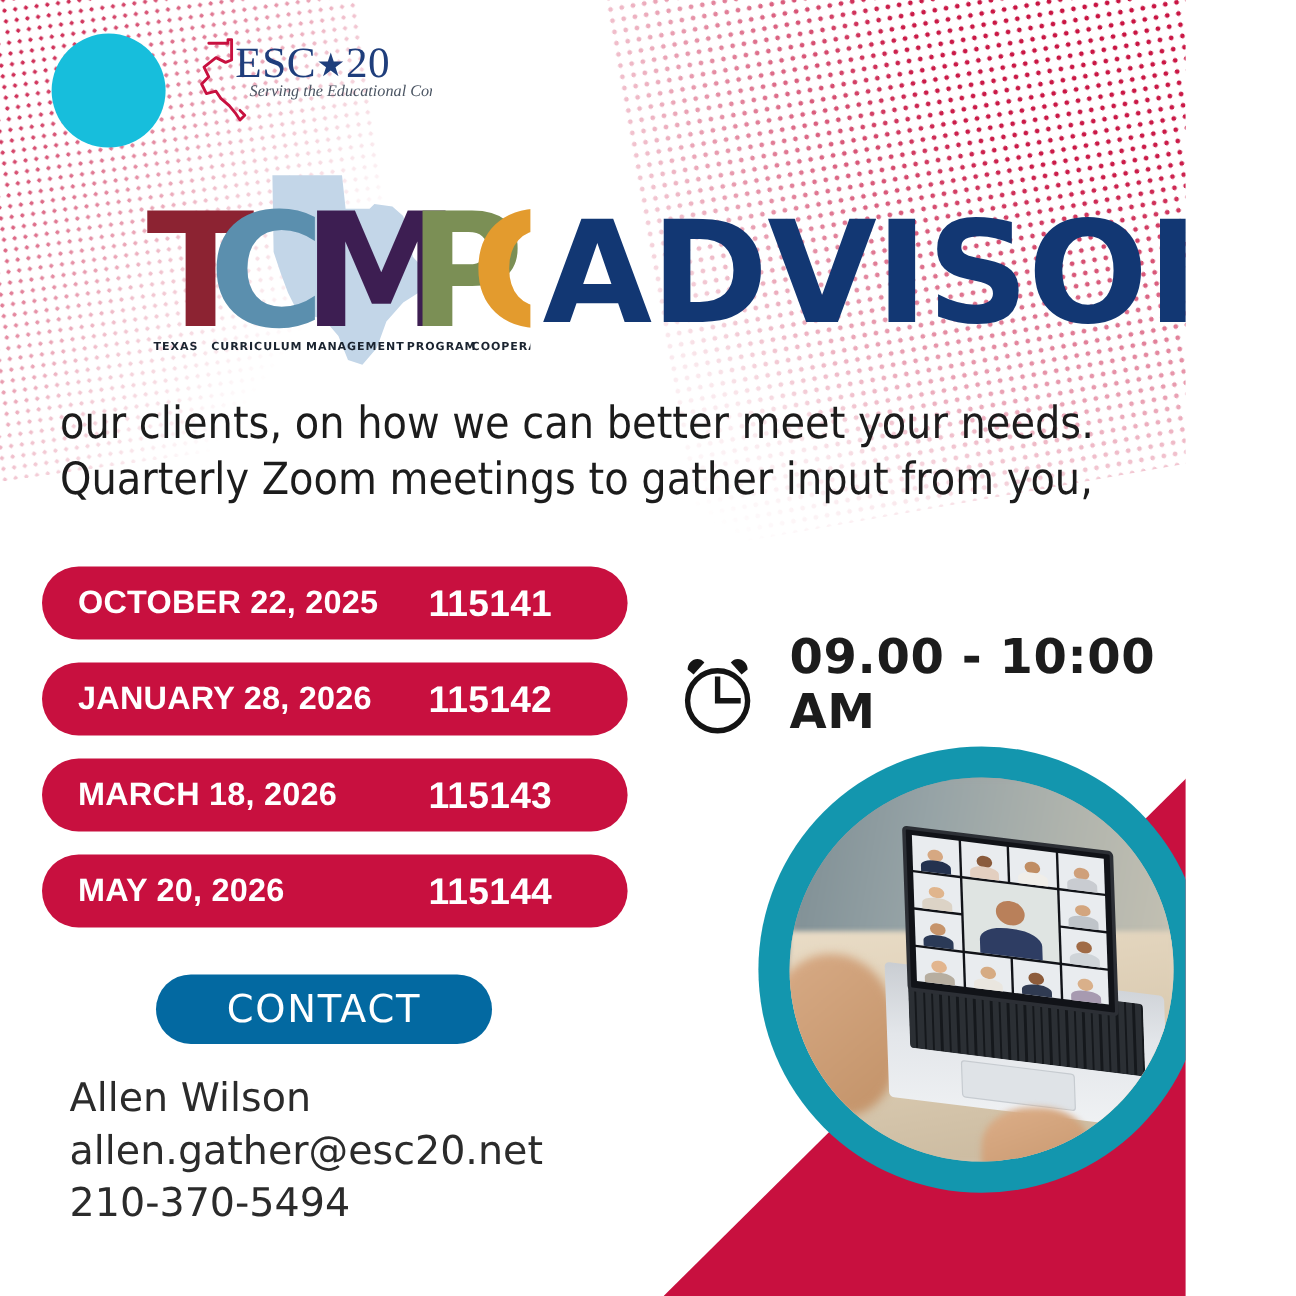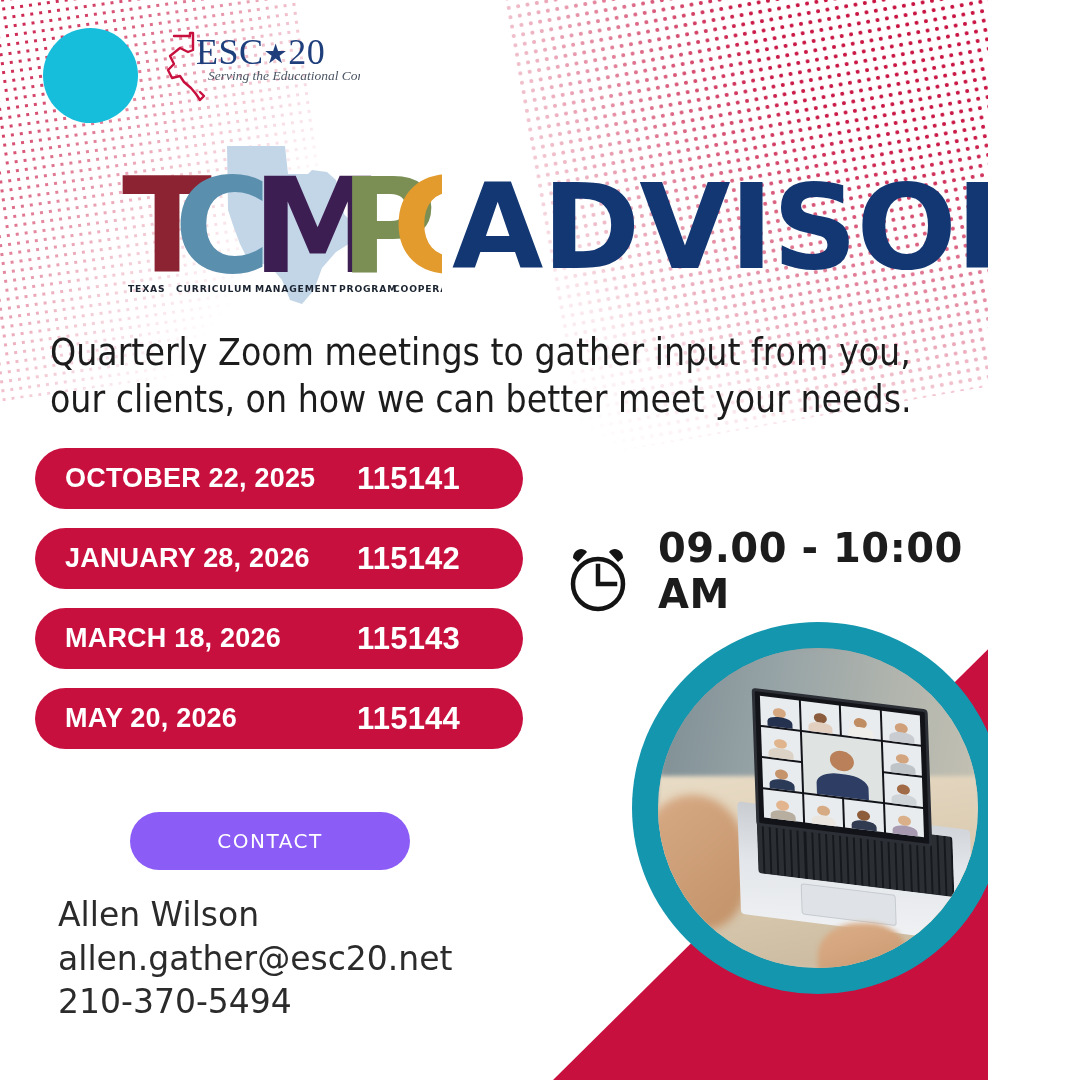--- a/index.html
+++ b/index.html
@@ -61,21 +61,21 @@
   
   .desc{
     position:absolute;left:50px;top:330px;width:990px;
     font-size:37px;line-height:1.27;color:#1c1c1c;
     font-family:"DejaVu Sans", sans-serif;
     font-stretch:condensed;
   }
   .desc div{white-space:nowrap;}
 
   
-  .pill-list{position:absolute;left:35px;top:448px;width:490px;}
+  .pill-list{position:absolute;left:35px;top:472px;width:490px;}
   .pill{
     position:relative;height:61px;width:488px;border-radius:31px;
     background:#C8103F;margin-bottom:19px;
     display:flex;align-items:center;
   }
   .pill .pdate{
     position:absolute;left:30px;
     color:#ffffff;font-weight:bold;font-size:27px;letter-spacing:0.2px;
   }
   .pill .pcode{
@@ -90,23 +90,23 @@
   }
   .clock-icon{width:76px;height:76px;flex:0 0 auto;}
   .time-text{
     font-size:40px;font-weight:bold;color:#1c1c1c;letter-spacing:0.5px;
     font-family:"DejaVu Sans", sans-serif;
   }
 
   
   .contact-btn{
     position:absolute;left:130px;top:812px;width:280px;height:58px;
-    border-radius:29px;background:#8b5cf6;
+    border-radius:29px;background:#0369a1;
     display:flex;align-items:center;justify-content:center;
-    color:#ffffff;font-size:20px;letter-spacing:1.5px;
+    color:#ffffff;font-size:32px;letter-spacing:1.5px;
     font-family:"DejaVu Sans", sans-serif;
   }
   .contact-info{
     position:absolute;left:58px;top:893px;
     font-size:33px;line-height:1.32;color:#2b2b2b;
     font-family:"DejaVu Sans", sans-serif;
   }
 
   
   .photo-circle{
@@ -194,22 +194,22 @@
         <text x="133" y="152">MANAGEMENT</text>
         <text x="217" y="152">PROGRAM</text>
         <text x="271" y="152">COOPERATIVE</text>
       </g>
     </svg>
   </div>
 
   <div class="advisory">ADVISORY</div>
 
   <div class="desc">
+    <div>our clients, on how we can better meet your needs.</div>
     <div>Quarterly Zoom meetings to gather input from you,</div>
-    <div>our clients, on how we can better meet your needs.</div>
   </div>
 
   <div class="pill-list">
     <div class="pill">
       <span class="pdate">OCTOBER 22, 2025</span>
       <span class="pcode">115141</span>
     </div>
     <div class="pill">
       <span class="pdate">JANUARY 28, 2026</span>
       <span class="pcode">115142</span>

